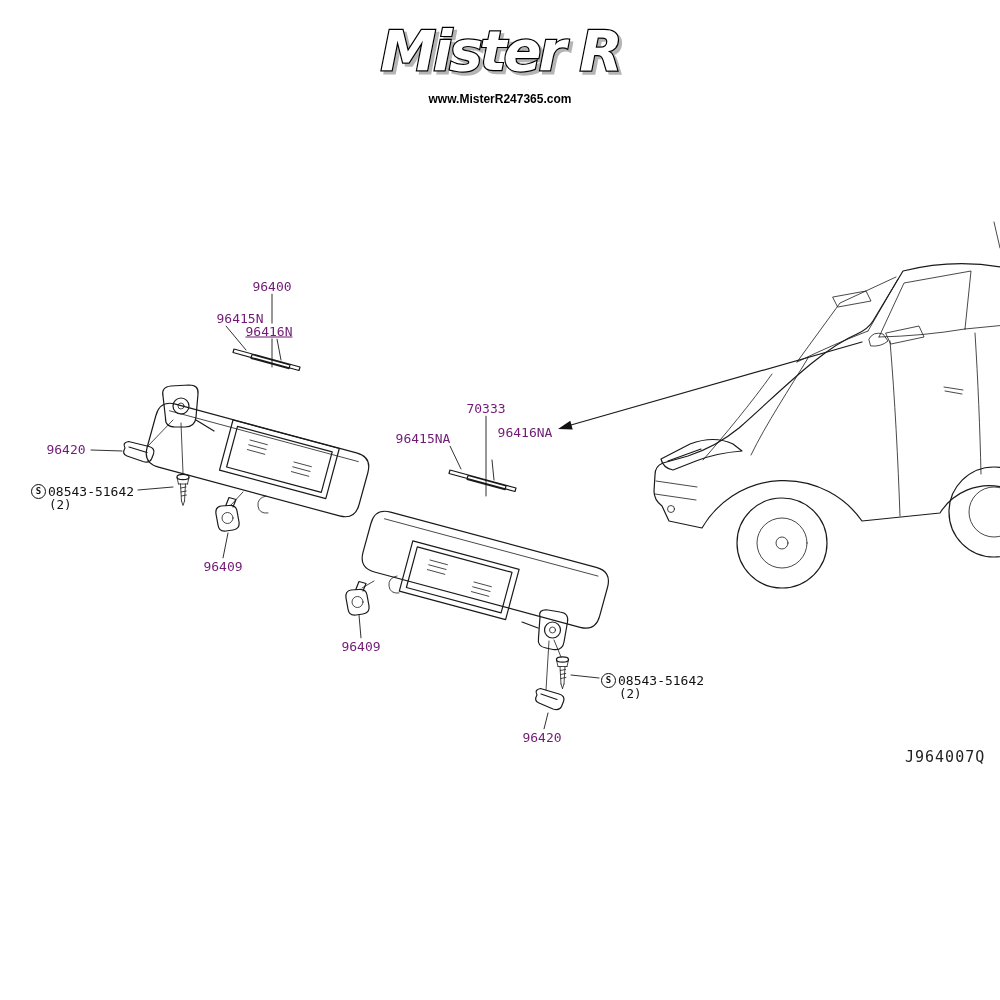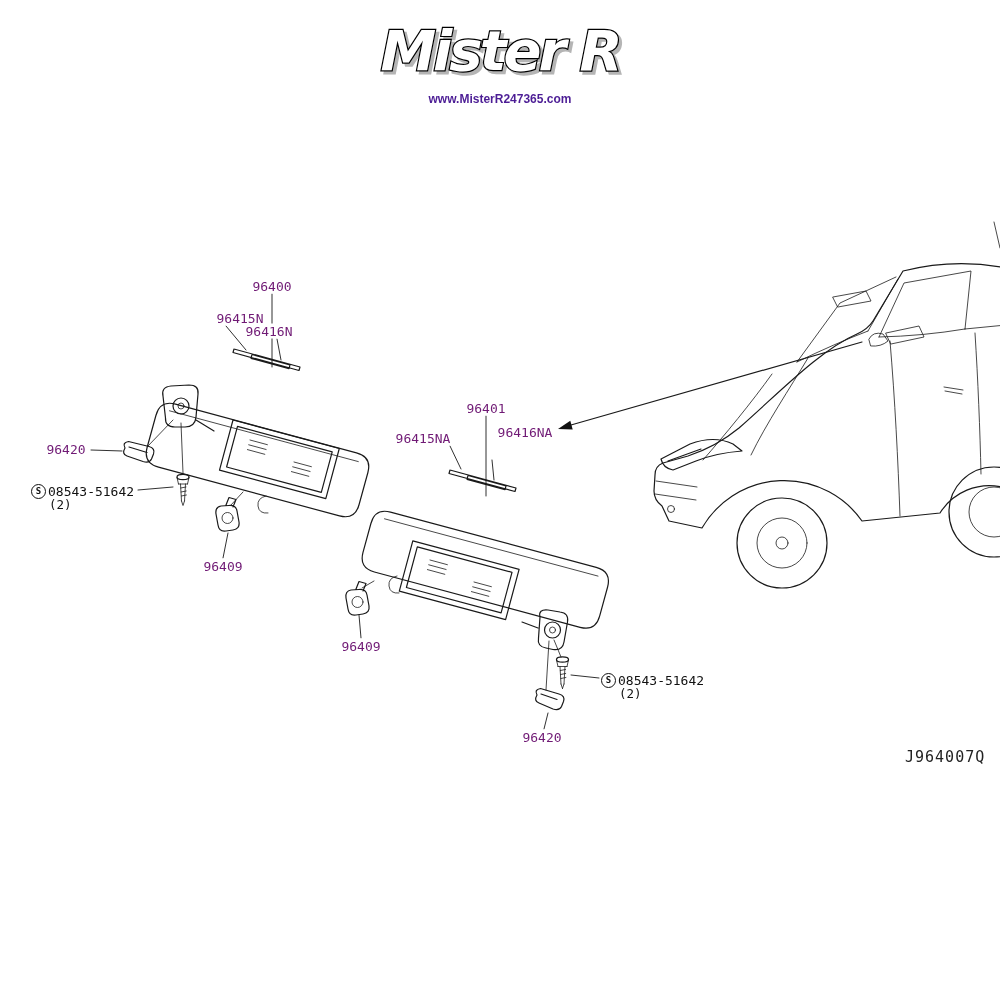--- a/index.html
+++ b/index.html
@@ -19,21 +19,21 @@
   .qty{position:absolute;font-size:12.5px;line-height:1;color:#111;background:#fff;padding:1px 2px;}
   .code{position:absolute;left:905px;top:748px;font-size:15px;letter-spacing:1px;color:#222;}
   .logo-wrap{position:absolute;left:50%;top:14px;transform:translateX(-50%);}
   .logo-shadow{font-family:"DejaVu Sans",sans-serif;font-style:italic;font-weight:bold;
                font-size:56px;fill:#b5b5b5;stroke:#b5b5b5;stroke-width:2.5;paint-order:stroke;
                letter-spacing:-3px;}
   .logo-main{font-family:"DejaVu Sans",sans-serif;font-style:italic;font-weight:bold;
              font-size:56px;fill:#ffffff;stroke:#000;stroke-width:2.4;paint-order:stroke;
              letter-spacing:-3px;}
   .site-url{position:absolute;left:50%;top:92px;transform:translateX(-50%);
-            font-family:"Liberation Sans",sans-serif;font-size:12px;font-weight:bold;color:#4c1d95;}
+            font-family:"Liberation Sans",sans-serif;font-size:12px;font-weight:bold;color:#000000;}
 </style>
 </head>
 <body>
 
 <div class="stage">
 
   <svg class="art" width="1000" height="1000" viewBox="0 0 1000 1000">
 
     <g class="ln">
       <path d="M1006,268 Q955,258 903,271 L873,321 Q868,329 857,334 C820,350 780,392 739,428 C722,442 706,450 688,456 L663,463 Q655,466 655,475 L654,491 Q654,500 662,506 L669,521 L702,528 A95,95 0 0 1 862,521 L940,513 A58,58 0 0 1 1002,487"></path>
@@ -122,30 +122,30 @@
   <div class="logo-wrap">
     <svg width="360" height="80" viewBox="0 0 360 80">
       <text class="logo-shadow" x="183" y="59" text-anchor="middle">Mister R</text>
       <text class="logo-main" x="180" y="56" text-anchor="middle">Mister R</text>
     </svg>
   </div>
   <div class="site-url">www.MisterR247365.com</div>
 
   <div class="lbl" style="left:272px;top:286px;">96400</div>
   <div class="lbl" style="left:240px;top:318px;">96415N</div>
-  <div class="lbl" style="left:269px;top:331px;">96416N</div>
+  <div class="lbl" style="left:269px;top:331px;text-decoration:underline;">96416N</div>
   <div class="lbl" style="left:66px;top:449px;">96420</div>
   <div class="screwrow" style="left:30px;top:483px;">
     <span class="scircle">S</span>
     <span>08543-51642</span>
   </div>
   <div class="qty" style="left:47px;top:498px;">(2)</div>
   <div class="lbl" style="left:223px;top:566px;">96409</div>
 
-  <div class="lbl" style="left:486px;top:408px;">96401</div>
+  <div class="lbl" style="left:486px;top:408px;">70333</div>
   <div class="lbl" style="left:423px;top:438px;">96415NA</div>
   <div class="lbl" style="left:489px;top:432px;margin-left:36px;">96416NA</div>
   <div class="lbl" style="left:361px;top:646px;">96409</div>
   <div class="screwrow" style="left:600px;top:672px;">
     <span class="scircle">S</span>
     <span>08543-51642</span>
   </div>
   <div class="qty" style="left:617px;top:687px;">(2)</div>
   <div class="lbl" style="left:542px;top:737px;">96420</div>
 

